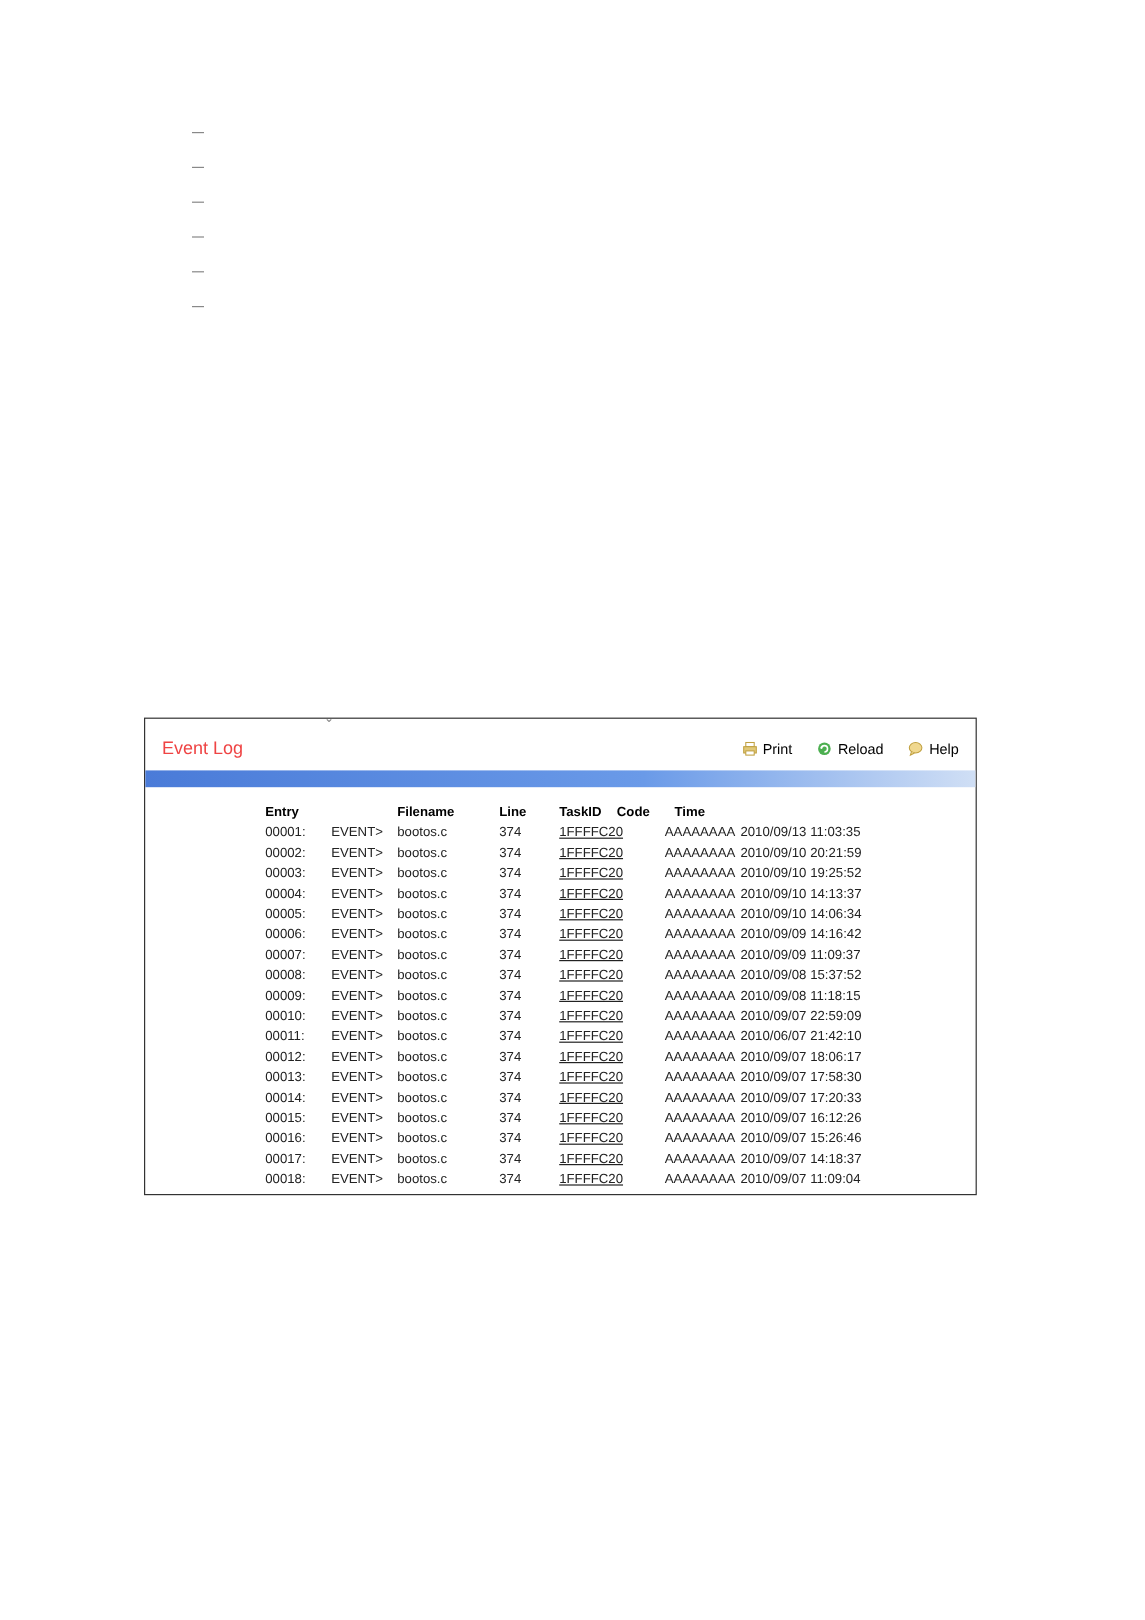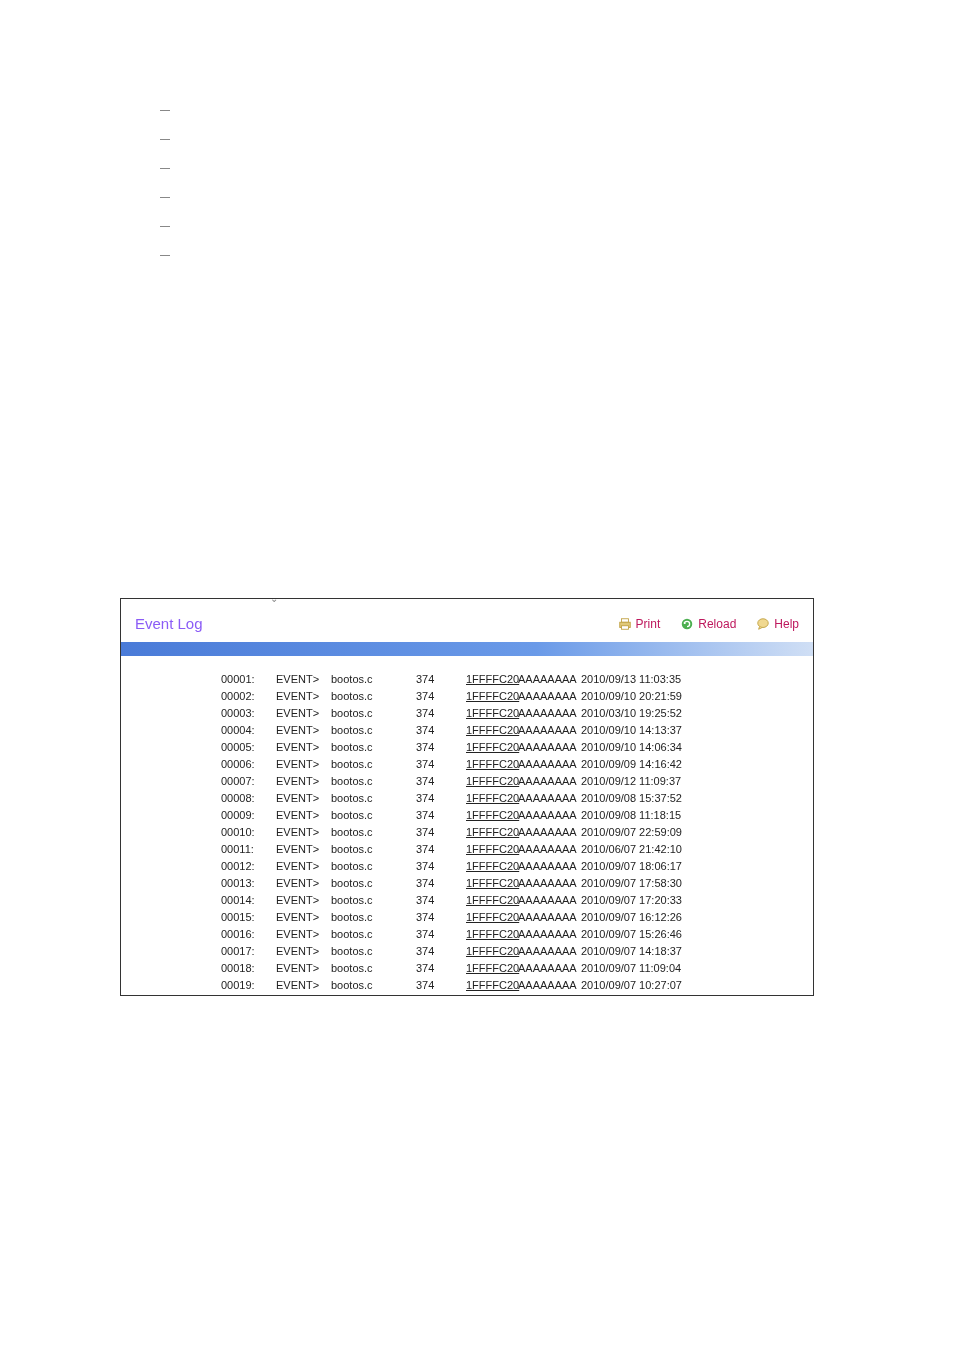--- a/index.html
+++ b/index.html
@@ -42,35 +42,35 @@
       font-size: 10px;
       color: #888;
     }
     .header {
       padding: 16px 14px 10px 14px;
       display: flex;
       justify-content: space-between;
       align-items: center;
     }
     .title {
-      color: #8b5cf6;
+      color: #ef4444;
       font-size: 15px;
       font-weight: normal;
     }
     .toolbar {
       display: flex;
       gap: 20px;
       align-items: center;
     }
     .toolbar-item {
       display: flex;
       align-items: center;
       gap: 4px;
       font-size: 12px;
-      color: #be185d;
+      color: #000000;
       cursor: pointer;
     }
     .icon {
       width: 14px;
       height: 14px;
       display: inline-block;
     }
     .gradient-bar {
       height: 14px;
       background: linear-gradient(to right, #4a7bd8 0%, #6a9ae8 60%, #d0dff5 100%);
@@ -89,21 +89,21 @@
       display: flex;
       line-height: 17px;
       color: #222;
       align-items: flex-end;
     }
     .col-entry { width: 55px; }
     .col-type { width: 55px; }
     .col-filename { width: 85px; }
     .col-line { width: 50px; }
     .col-taskid { width: 52px; text-decoration: underline; }
-    .col-code { width: 63px; }
+    .col-code { width: 63px; margin-left: 36px; }
     .col-time { width: 130px; }
     .header-entry { width: 55px; }
     .header-type { width: 55px; }
     .header-filename { width: 85px; }
     .header-line { width: 50px; }
     .header-taskid { width: 48px; }
     .header-code { width: 48px; }
     .header-time { width: 130px; }
   </style>
 </head>
@@ -149,20 +149,29 @@
             <ellipse cx="8" cy="7" rx="6" ry="5" fill="#f0d890" stroke="#c0a040" stroke-width="1"></ellipse>
             <path d="M 4 11 L 3 14 L 7 12" fill="#f0d890" stroke="#c0a040" stroke-width="1"></path>
           </svg>
         </span>
         <span>Help</span>
       </div>
     </div>
   </div>
   <div class="gradient-bar"></div>
   <div class="table-container">
+    <div class="table-header">
+      <div class="header-entry">Entry</div>
+      <div class="header-type"></div>
+      <div class="header-filename">Filename</div>
+      <div class="header-line">Line</div>
+      <div class="header-taskid">TaskID</div>
+      <div class="header-code">Code</div>
+      <div class="header-time">Time</div>
+    </div>
     <div id="rows-container">
         <div class="table-row">
           <div class="col-entry">00001:</div>
           <div class="col-type">EVENT&gt;</div>
           <div class="col-filename">bootos.c</div>
           <div class="col-line">374</div>
           <div class="col-taskid">1FFFFC20</div>
           <div class="col-code">AAAAAAAA</div>
           <div class="col-time">2010/09/13 11:03:35</div>
         </div>
@@ -175,21 +184,21 @@
           <div class="col-code">AAAAAAAA</div>
           <div class="col-time">2010/09/10 20:21:59</div>
         </div>
         <div class="table-row">
           <div class="col-entry">00003:</div>
           <div class="col-type">EVENT&gt;</div>
           <div class="col-filename">bootos.c</div>
           <div class="col-line">374</div>
           <div class="col-taskid">1FFFFC20</div>
           <div class="col-code">AAAAAAAA</div>
-          <div class="col-time">2010/03/10 19:25:52</div>
+          <div class="col-time">2010/09/10 19:25:52</div>
         </div>
         <div class="table-row">
           <div class="col-entry">00004:</div>
           <div class="col-type">EVENT&gt;</div>
           <div class="col-filename">bootos.c</div>
           <div class="col-line">374</div>
           <div class="col-taskid">1FFFFC20</div>
           <div class="col-code">AAAAAAAA</div>
           <div class="col-time">2010/09/10 14:13:37</div>
         </div>
@@ -211,21 +220,21 @@
           <div class="col-code">AAAAAAAA</div>
           <div class="col-time">2010/09/09 14:16:42</div>
         </div>
         <div class="table-row">
           <div class="col-entry">00007:</div>
           <div class="col-type">EVENT&gt;</div>
           <div class="col-filename">bootos.c</div>
           <div class="col-line">374</div>
           <div class="col-taskid">1FFFFC20</div>
           <div class="col-code">AAAAAAAA</div>
-          <div class="col-time">2010/09/12 11:09:37</div>
+          <div class="col-time">2010/09/09 11:09:37</div>
         </div>
         <div class="table-row">
           <div class="col-entry">00008:</div>
           <div class="col-type">EVENT&gt;</div>
           <div class="col-filename">bootos.c</div>
           <div class="col-line">374</div>
           <div class="col-taskid">1FFFFC20</div>
           <div class="col-code">AAAAAAAA</div>
           <div class="col-time">2010/09/08 15:37:52</div>
         </div>

